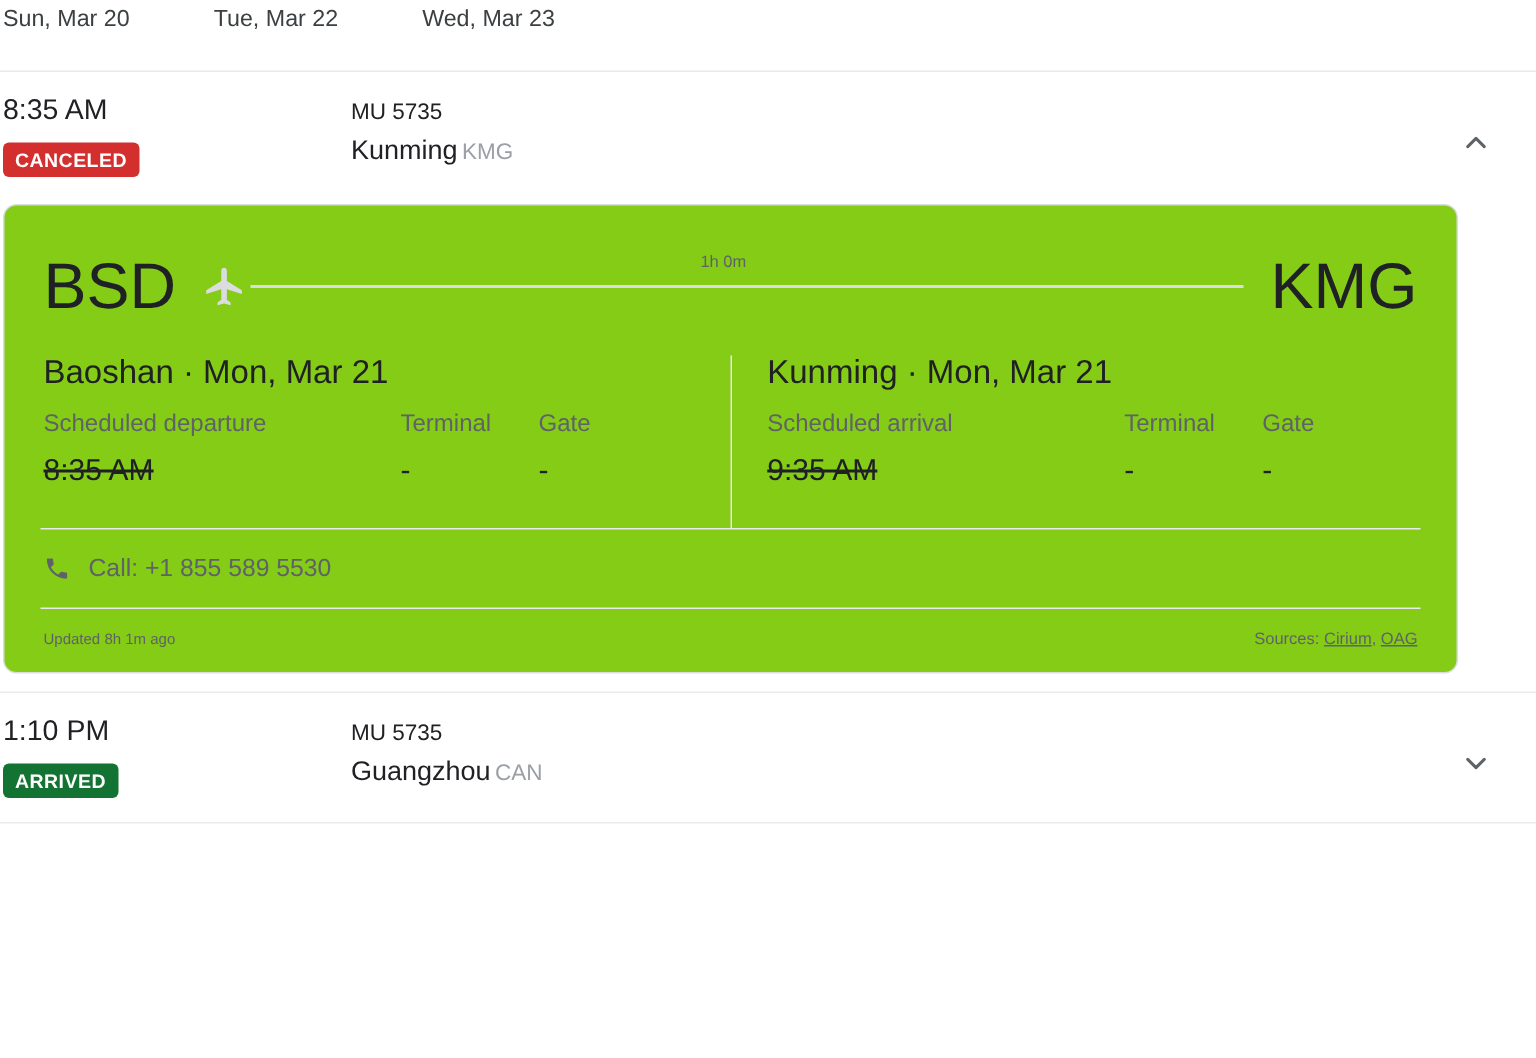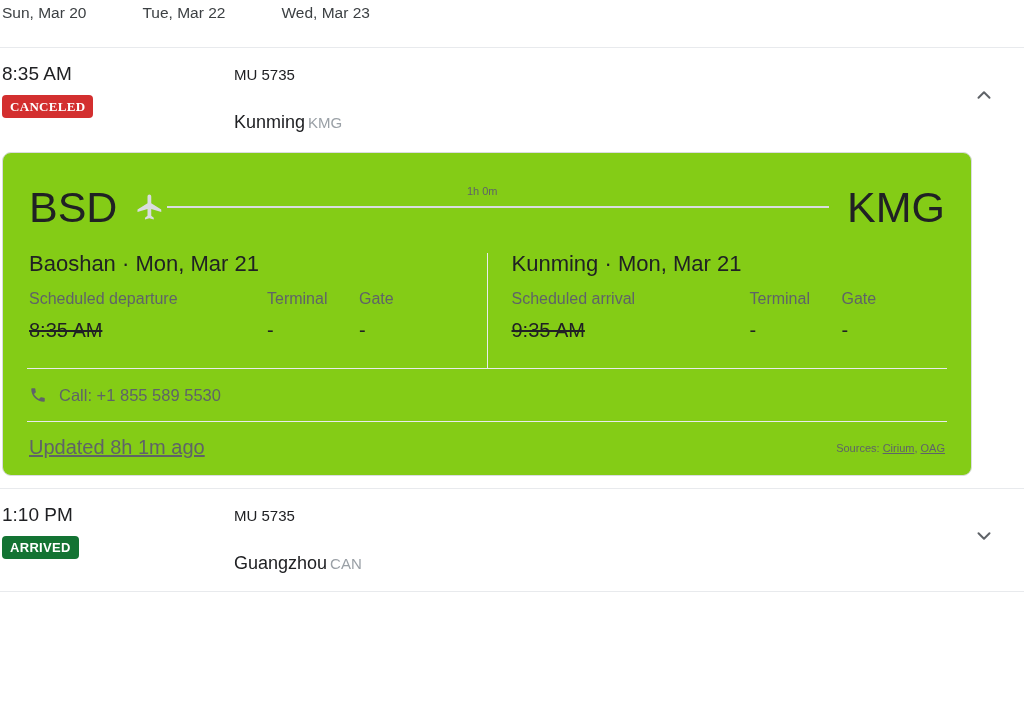--- a/index.html
+++ b/index.html
@@ -86,21 +86,21 @@
   .col-flight {
     flex: 1 1 auto;
     padding-top: 1px;
   }
   .flight-number {
     font-size: 15px;
     color: #202124;
     line-height: 24px;
   }
   .destination {
-    margin-top: 24px;
+    margin-top: 2px;
     font-size: 18px;
     color: #202124;
     line-height: 22px;
   }
   .destination .iata {
     font-size: 15px;
     color: #9aa0a6;
     margin-left: 3px;
   }
   .col-toggle {
@@ -226,23 +226,22 @@
     line-height: 20px;
   }
 
   .card-footer {
     display: flex;
     align-items: center;
     justify-content: space-between;
     padding: 14px 26px 16px 26px;
   }
   .updated-text {
-    font-size: 20px;
-    color: #5f6368;
-    text-decoration: underline;
+    font-size: 10px;
+    color: #5f6368;
   }
   .sources {
     font-size: 11px;
     color: #5f6368;
     white-space: nowrap;
   }
   .sources a {
     color: #5f6368;
     text-decoration: underline;
     cursor: pointer;
@@ -265,21 +264,21 @@
     <span class="tab-label">Tue, Mar 22</span>
   </div>
   <div class="date-tab">
     <span class="tab-label">Wed, Mar 23</span>
   </div>
 </div>
 
 <div class="flight-row">
   <div class="col-time">
     <div class="time-text">8:35 AM</div>
-    <div class="status-badge" style="background-color: rgb(211, 47, 47); font-family: Liberation Serif, serif;">CANCELED</div>
+    <div class="status-badge" style="background-color: rgb(211, 47, 47);">CANCELED</div>
   </div>
   <div class="col-flight">
     <div class="flight-number">MU 5735</div>
     <div class="destination">
       <span>Kunming</span><span class="iata">KMG</span>
     </div>
   </div>
   <div class="col-toggle">
     <svg class="chevron" width="22" height="22" viewBox="0 0 24 24" fill="none" stroke="#5f6368" stroke-width="2.2" stroke-linecap="round" stroke-linejoin="round">
         <polyline points="6 15 12 9 18 15"></polyline>

